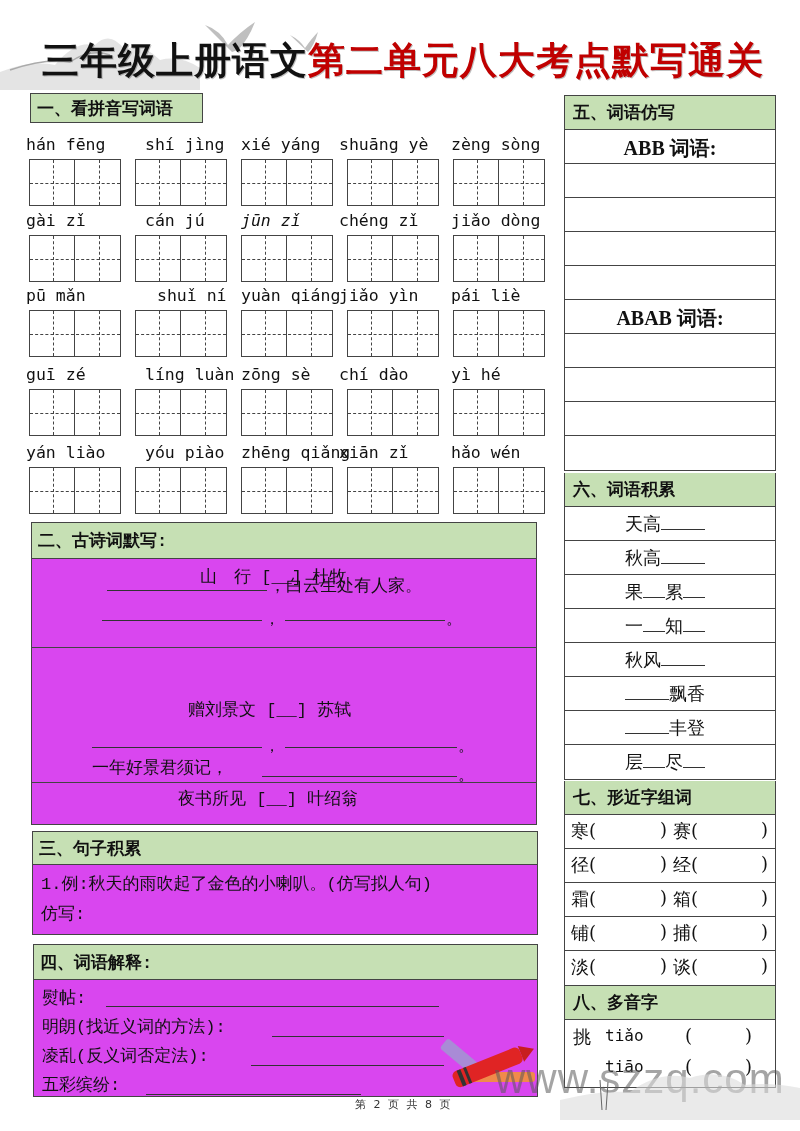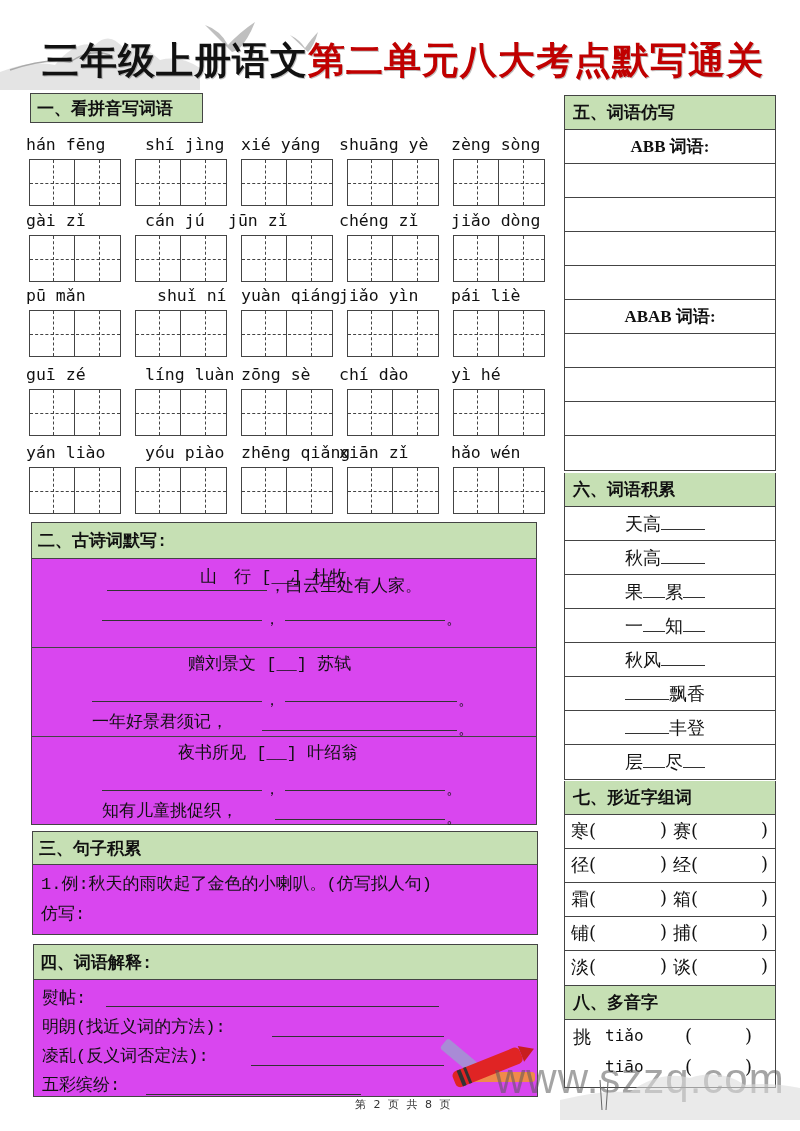--- a/index.html
+++ b/index.html
@@ -32,21 +32,21 @@
   .poem-block:last-child { border-bottom: none; }
   .poem-title { position: absolute; font-size: 17px; white-space: nowrap; }
   .blank { position: absolute; border-bottom: 1px solid #333; height: 1px; }
   .line-text { position: absolute; font-size: 17px; white-space: nowrap; }
   .punct { position: absolute; font-size: 16px; }
 
   
   .rbox { position: absolute; left: 564px; width: 212px; border: 1.5px solid #444; background: #fff; }
   .rrow { height: 34px; border-bottom: 1px solid #444; position: relative; font-size: 17px; }
   .rrow:last-child { border-bottom: none; }
-  .rrow .center { position: absolute; left: 0; right: 0; text-align: center; top: 5px; font-weight: bold; font-family: "Liberation Serif", serif; font-size: 17px; }
+  .rrow .center { position: absolute; left: 0; right: 0; text-align: center; top: 5px; font-weight: bold; font-family: "Liberation Serif", serif; font-size: 20px; }
   .rhead { height: 34px; background: #c6e0b4; border-bottom: 1px solid #444; font-weight: bold; font-size: 17px; padding-left: 8px; display: flex; align-items: center; }
   .acc-text { position: absolute; top: 5px; font-size: 18px; white-space: nowrap; }
   .ul { display: inline-block; border-bottom: 1px solid #333; vertical-align: baseline; }
   .pair { position: absolute; top: 4px; font-size: 18px; white-space: nowrap; }
 
   .footer { position: absolute; left: 355px; top: 1097px; font-size: 11px; font-family: "DejaVu Sans", sans-serif; color: #333; letter-spacing: 2px; }
   .watermark { position: absolute; left: 495px; top: 1055px; font-size: 42px; font-family: "Liberation Sans", sans-serif; color: rgba(90,90,90,0.55); letter-spacing: 1px; }
   .crayons { position: absolute; left: 430px; top: 1028px; width: 120px; height: 70px; }
   .mountain-br { position: absolute; left: 560px; top: 1060px; width: 240px; height: 60px; }
 </style>
@@ -117,21 +117,21 @@
       <div class="vdash" style="left:69px"></div>
     </div>
     <div class="pinyin" style="left: 145px; top: 211px;">cán jú</div>
     <div class="grid-box" style="left: 135px; top: 235px;">
       <div class="cell l"></div>
       <div class="cell r"></div>
       <div class="hdash"></div>
       <div class="vdash" style="left:23px"></div>
       <div class="vdash" style="left:69px"></div>
     </div>
-    <div class="pinyin" style="left: 228px; top: 211px;">jūn  zǐ</div>
+    <div class="pinyin" style="left: 241px; top: 211px; font-style: italic;">jūn  zǐ</div>
     <div class="grid-box" style="left: 241px; top: 235px;">
       <div class="cell l"></div>
       <div class="cell r"></div>
       <div class="hdash"></div>
       <div class="vdash" style="left:23px"></div>
       <div class="vdash" style="left:69px"></div>
     </div>
     <div class="pinyin" style="left: 339px; top: 211px;">chéng zǐ</div>
     <div class="grid-box" style="left: 347px; top: 235px;">
       <div class="cell l"></div>
@@ -276,21 +276,21 @@
   <div class="poem-block" style="height:89px;">
     <div class="poem-title" style="left:168px; top:6px;">山　行 [__] 杜牧</div>
     <div class="blank" style="left:75px; top:31px; width:160px;"></div>
     <div class="line-text" style="left:237px; top:15px;">，白云生处有人家。</div>
     <div class="blank" style="left:70px; top:61px; width:160px;"></div>
     <div class="punct" style="left:232px; top:50px;">，</div>
     <div class="blank" style="left:253px; top:61px; width:160px;"></div>
     <div class="punct" style="left:414px; top:50px;">。</div>
   </div>
 
-  <div class="poem-block" style="height:89px;">
+  <div class="poem-block" style="height:89px;margin-top:46px;">
     <div class="poem-title" style="left:156px; top:4px;">赠刘景文 [__] 苏轼</div>
     <div class="blank" style="left:60px; top:53px; width:170px;"></div>
     <div class="punct" style="left:232px; top:42px;">，</div>
     <div class="blank" style="left:253px; top:53px; width:172px;"></div>
     <div class="punct" style="left:426px; top:42px;">。</div>
     <div class="line-text" style="left:60px; top:62px;">一年好景君须记，</div>
     <div class="blank" style="left:230px; top:82px; width:195px;"></div>
     <div class="punct" style="left:426px; top:71px;">。</div>
   </div>
 

